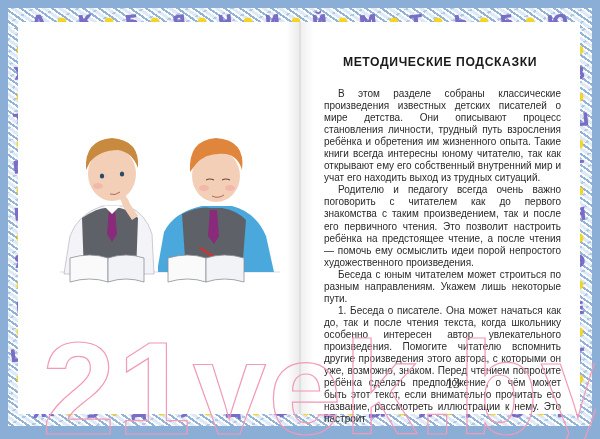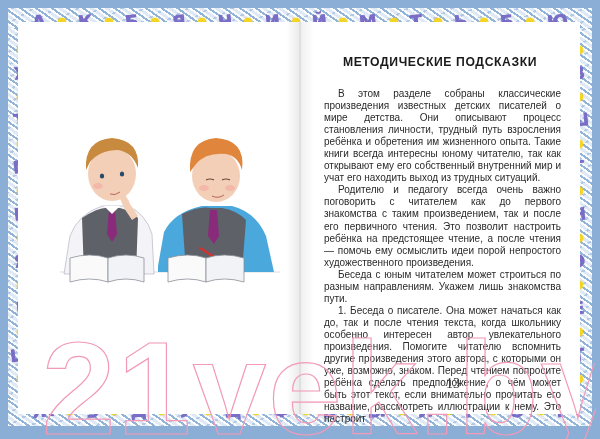--- a/index.html
+++ b/index.html
@@ -198,21 +198,21 @@
     </g>
   </svg>
 
   <div class="title">
     <div>МЕТОДИЧЕСКИЕ ПОДСКАЗКИ</div>
   </div>
 
   <div class="body-text">
     <p>В этом разделе собраны классические произведения известных детских писателей о мире детства. Они описывают процесс становления личности, трудный путь взросления ребёнка и обретения им жизненного опыта. Такие книги всегда интересны юному читателю, так как открывают ему его собственный внутренний мир и учат его находить выход из трудных ситуаций.</p>
     <p>Родителю и педагогу всегда очень важно поговорить с читателем как до первого знакомства с таким произведением, так и после его первичного чтения. Это позволит настроить ребёнка на предстоящее чтение, а после чтения — помочь ему осмыслить идеи порой непростого художественного произведения.</p>
-    <p>Беседа с юным читателем может строиться по разным направлениям. Укажем лишь знакомства пути.</p>
+    <p>Беседа с юным читателем может строиться по разным направлениям. Укажем лишь некоторые пути.</p>
     <p>1. Беседа о писателе. Она может начаться как до, так и после чтения текста, когда школьнику особенно интересен автор увлекательного произведения. Помогите читателю вспомнить другие произведения этого автора, с которыми он уже, возможно, знаком. Перед чтением попросите ребёнка сделать предположение, о чём может быть этот текст, если внимательно прочитать его название, рассмотреть иллюстрации к нему. Это настроит</p>
   </div>
 
   <div class="page-num">13</div>
 
   <svg class="watermark" viewBox="0 0 560 110">
     <text x="6" y="104">21vek.by</text>
   </svg>
 </div>
 

